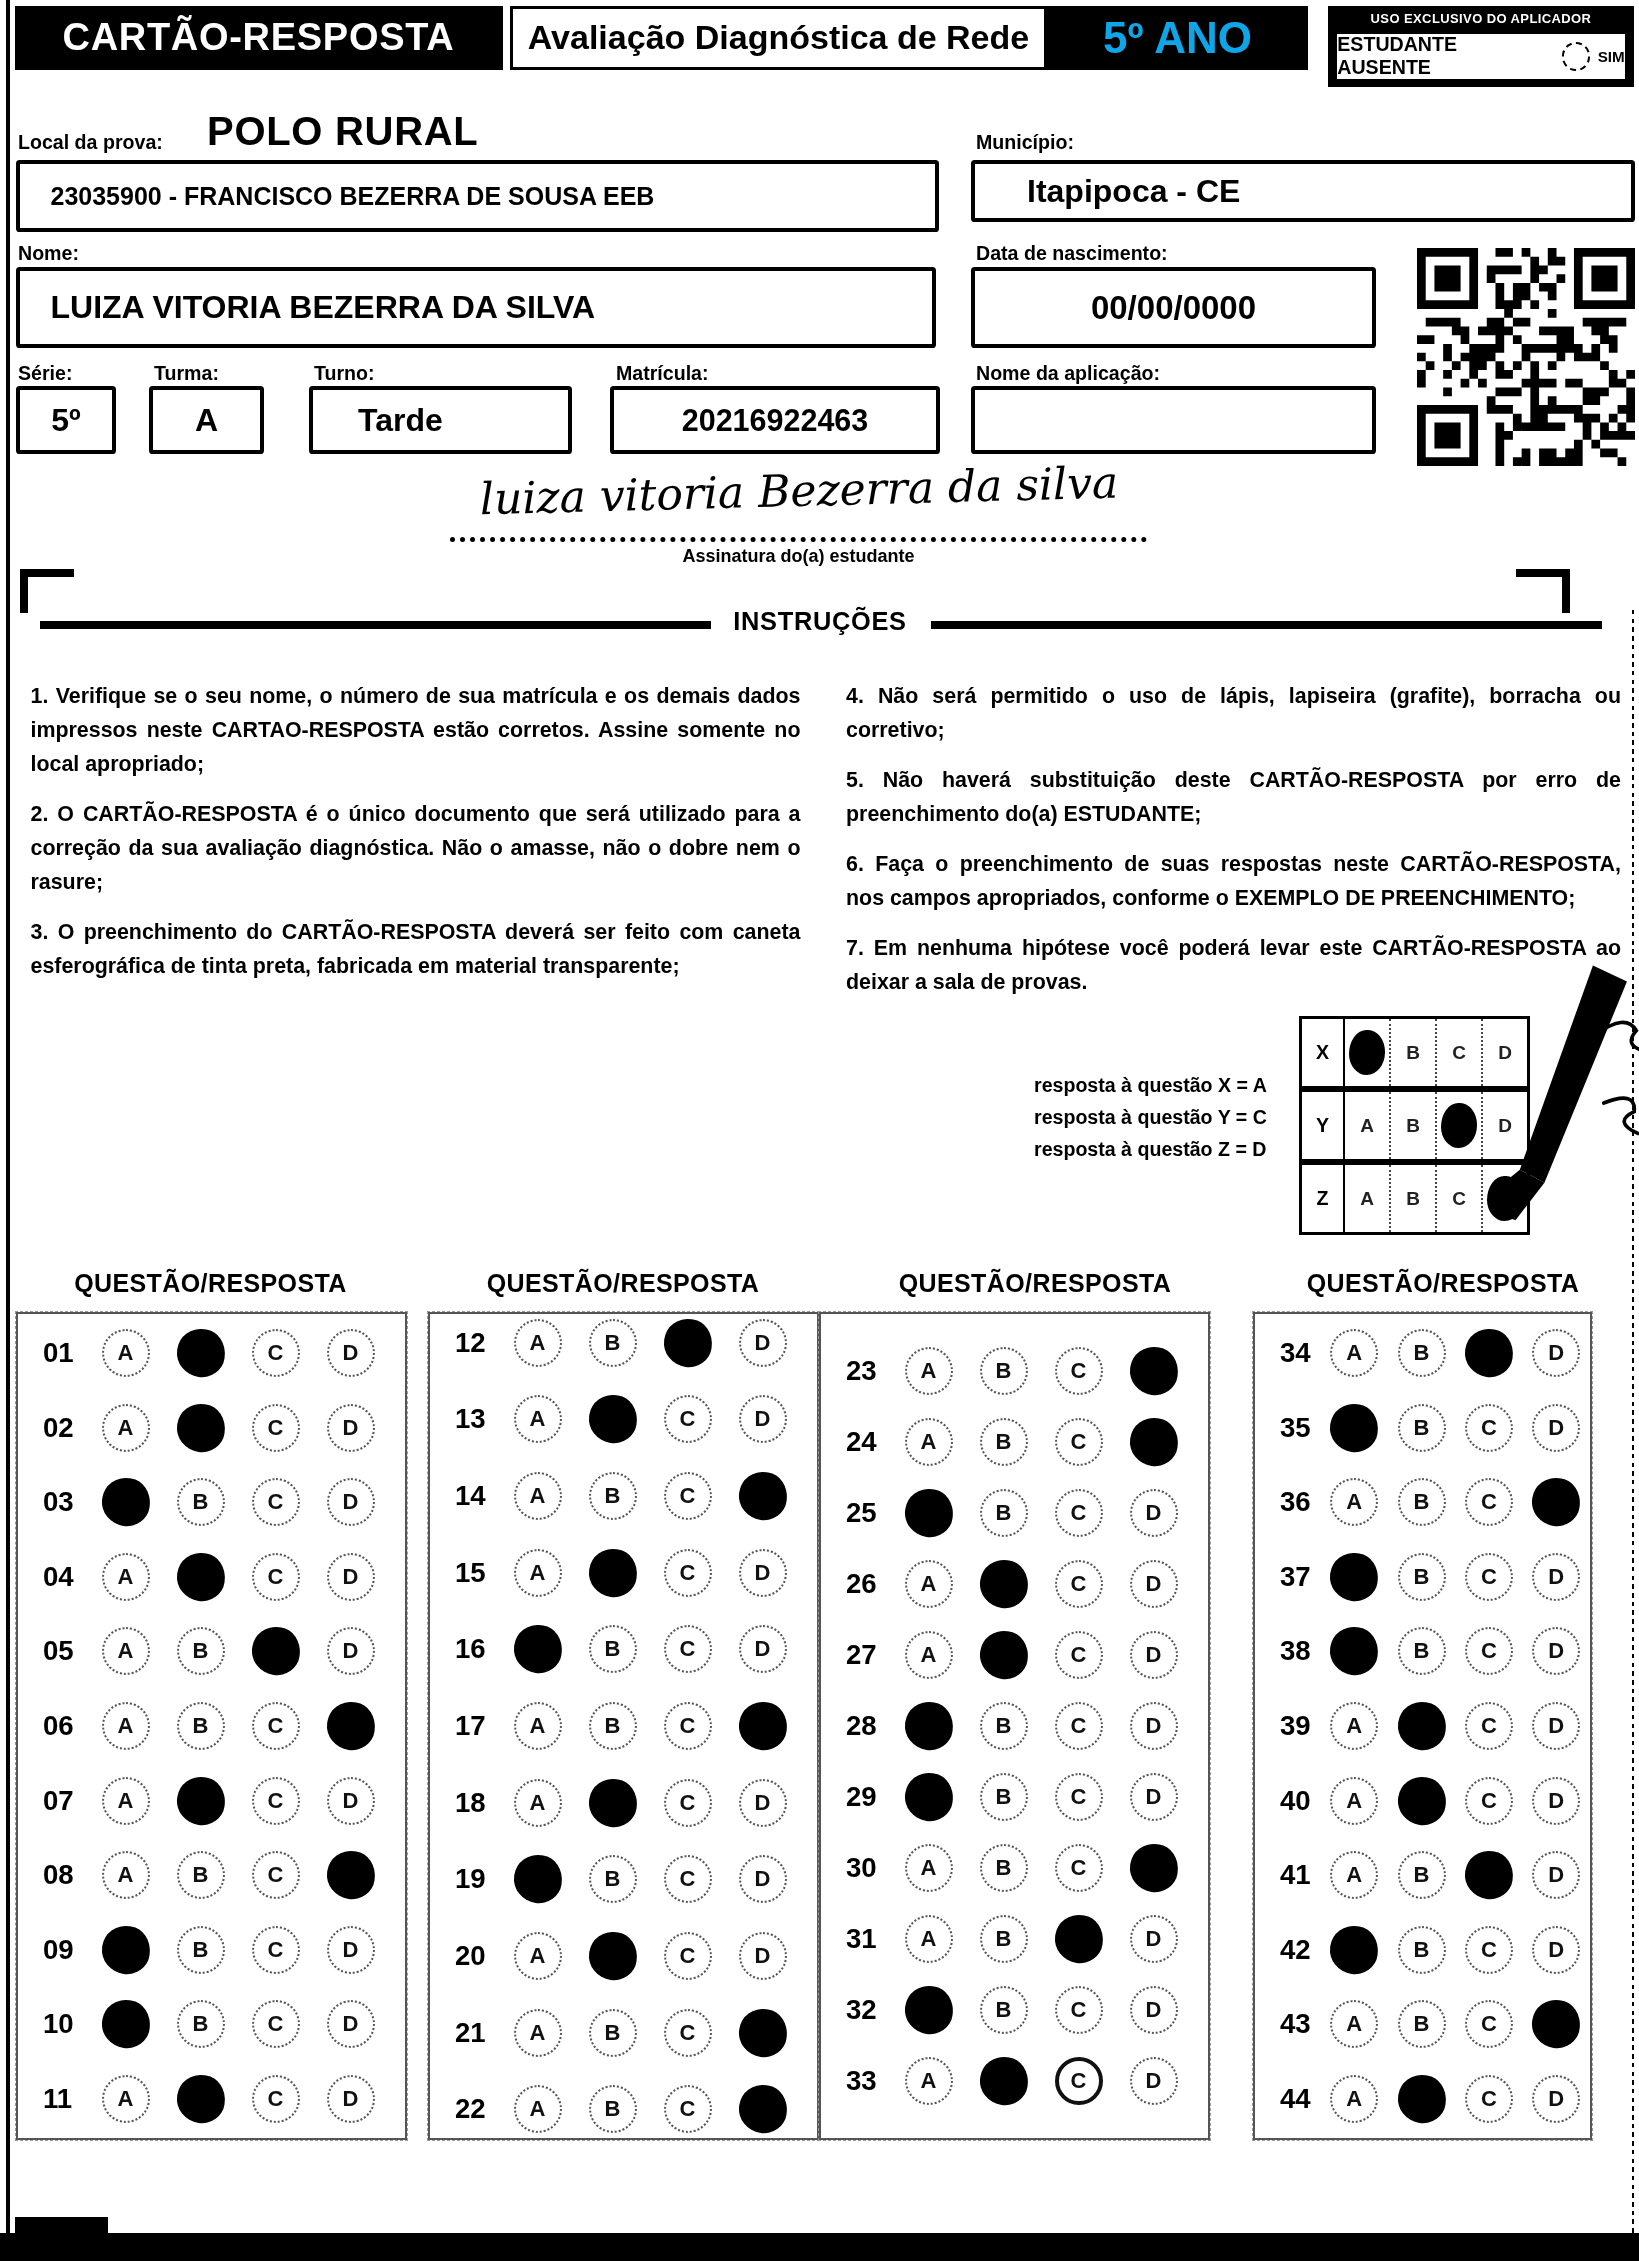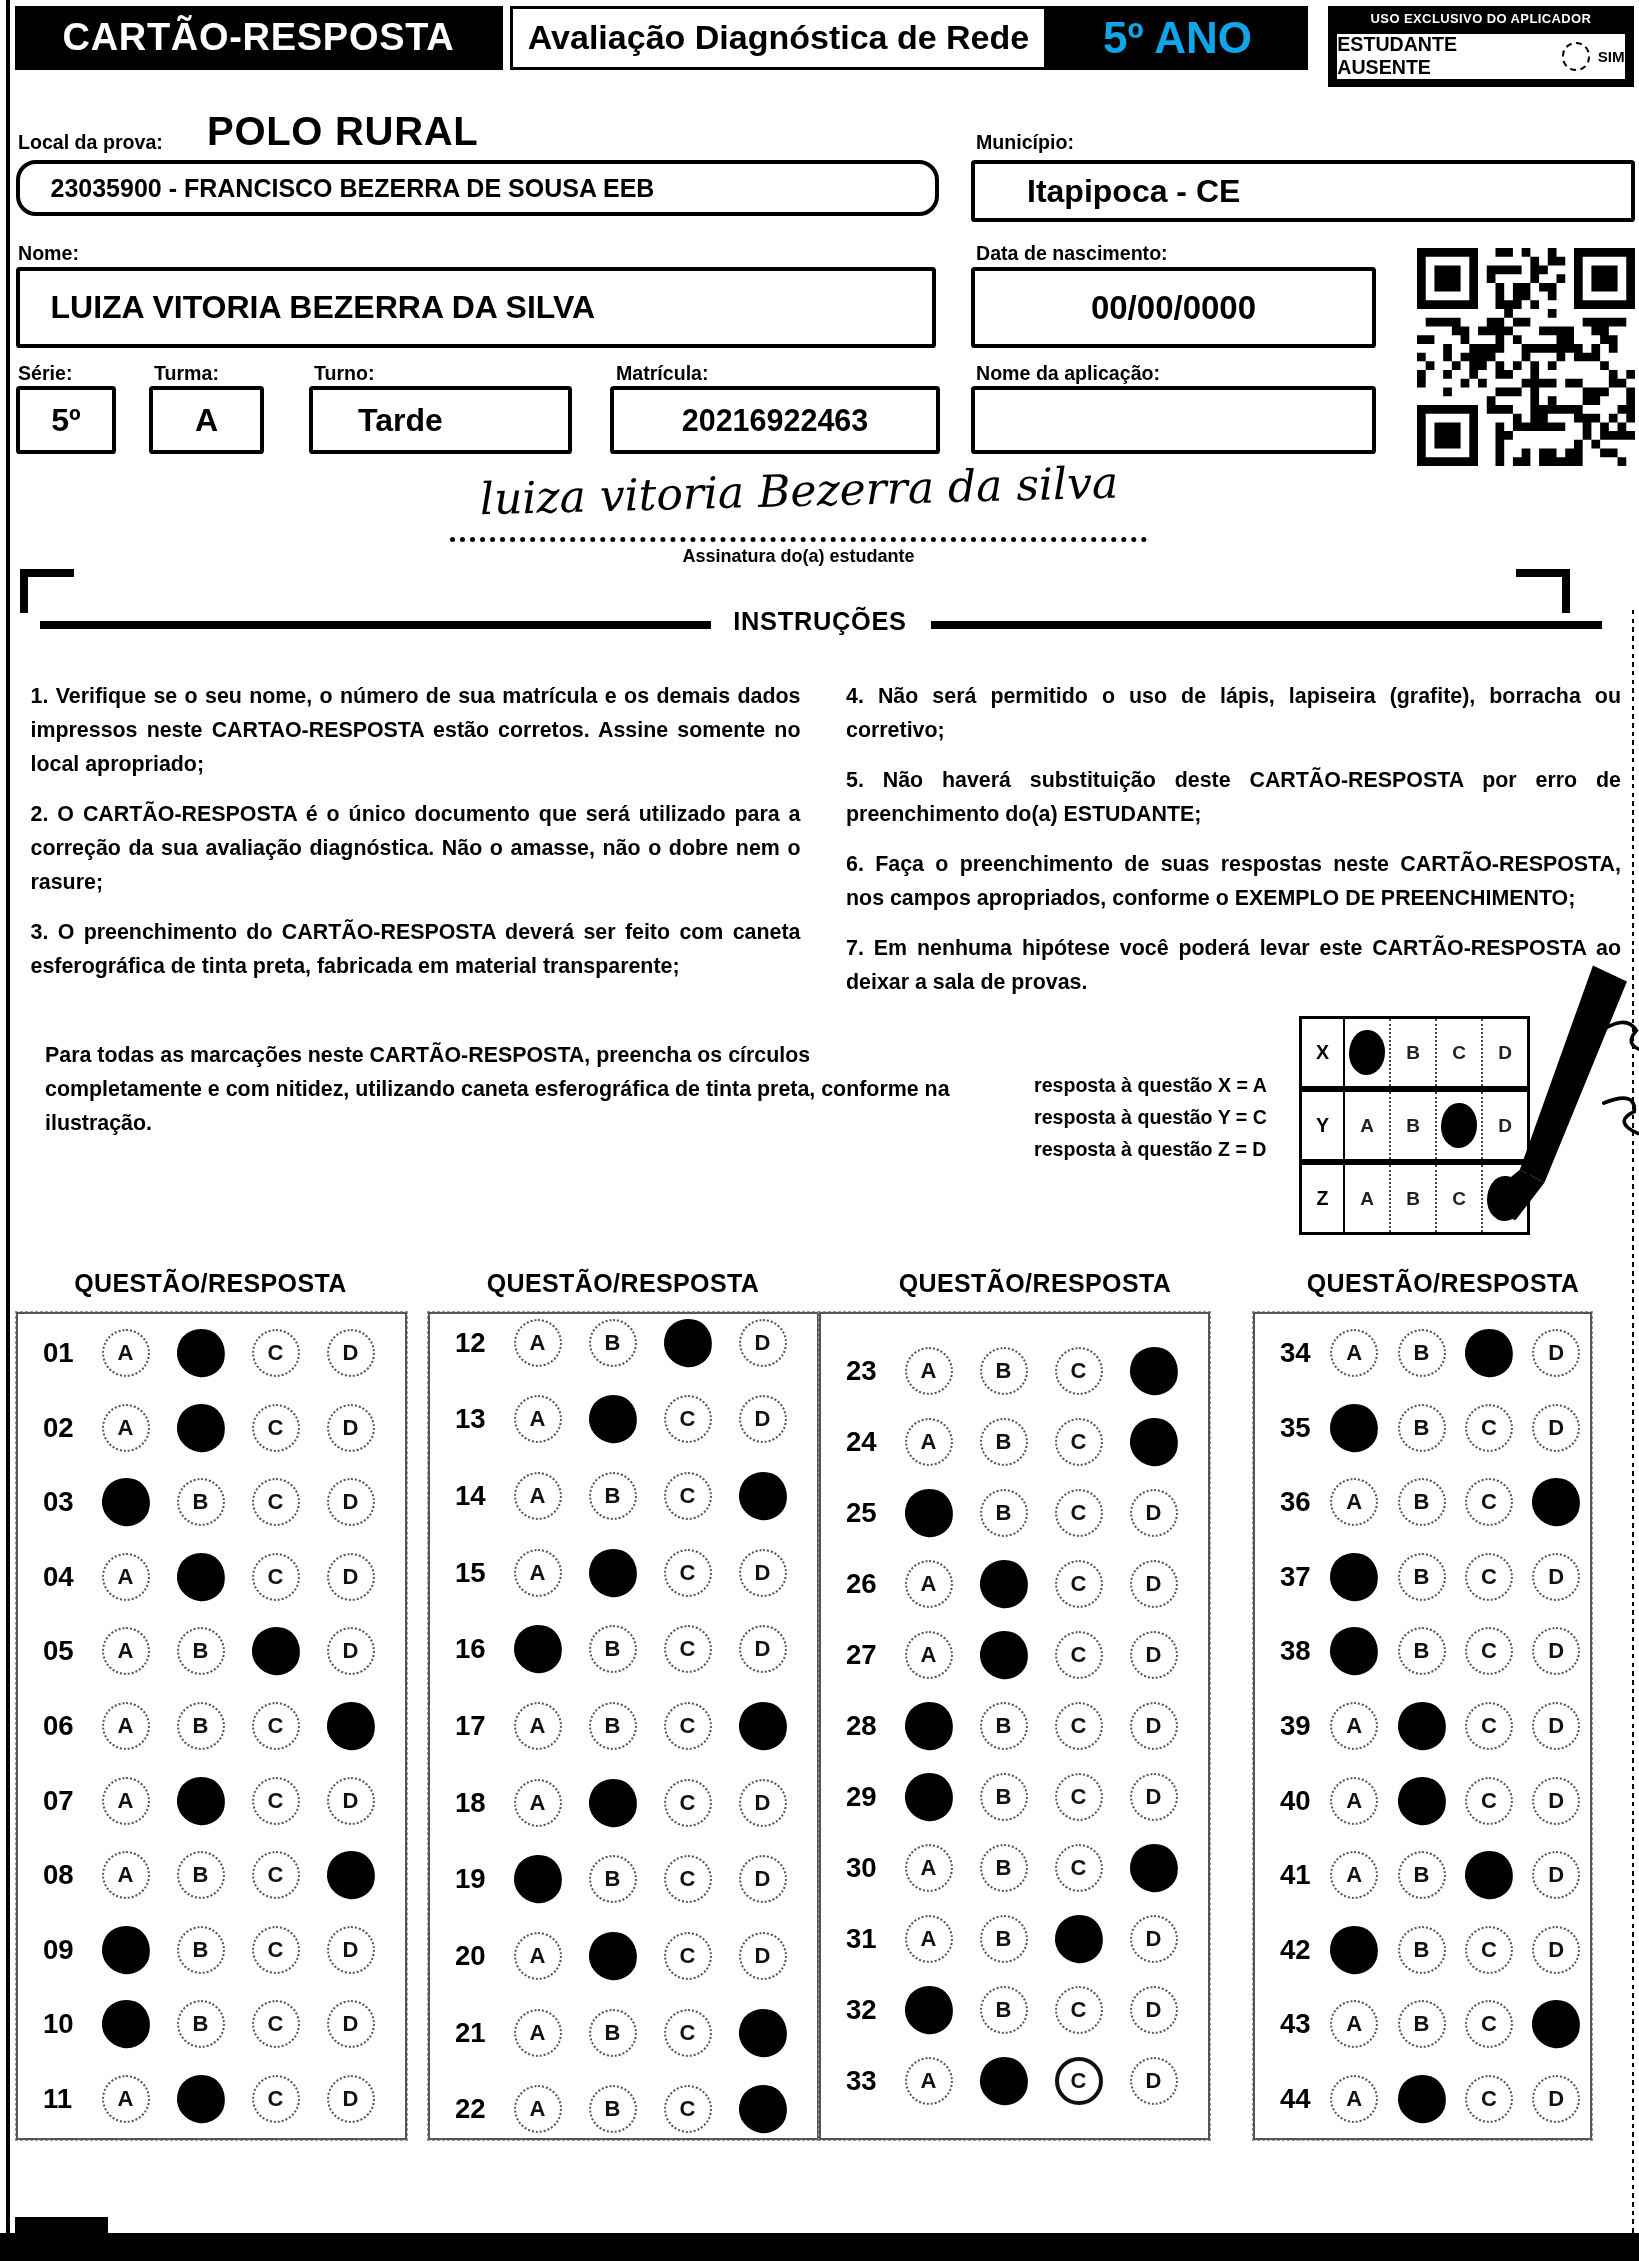--- a/index.html
+++ b/index.html
@@ -94,21 +94,21 @@
     <div class="hdr-right-label">USO EXCLUSIVO DO APLICADOR</div>
     <div class="absent-box">
       <span>ESTUDANTE AUSENTE</span>
       <span class="absent-circle"></span>
       <span class="absent-sim">SIM</span>
     </div>
   </div>
 
   <div class="abs flabel" style="left:18px;top:131px;">Local da prova:</div>
   <div class="abs hand-print" style="left:207px;top:109px;">POLO RURAL</div>
-  <div class="abs fbox" style="left:16px;top:160px;width:923px;height:56px;padding-left:30.5px;font-size:25px;border-radius:20px;">23035900 - FRANCISCO BEZERRA DE SOUSA EEB</div>
+  <div class="abs fbox" style="left:16px;top:160px;width:923px;height:72px;padding-left:30.5px;font-size:25px;">23035900 - FRANCISCO BEZERRA DE SOUSA EEB</div>
   <div class="abs flabel" style="left:976px;top:131px;">Município:</div>
   <div class="abs fbox" style="left:971px;top:160px;width:664px;height:62px;padding-left:52px;font-size:32px;">Itapipoca - CE</div>
 
   <div class="abs flabel" style="left:18px;top:242px;">Nome:</div>
   <div class="abs fbox" style="left:16px;top:267px;width:920px;height:81px;padding-left:30.5px;font-size:32px;">LUIZA VITORIA BEZERRA DA SILVA</div>
   <div class="abs flabel" style="left:976px;top:242px;">Data de nascimento:</div>
   <div class="abs fbox" style="left:971px;top:267px;width:405px;height:81px;justify-content:center;font-size:33px;">00/00/0000</div>
   <div class="abs qr" id="qr-code"><svg width="218" height="218" viewBox="0 0 300 300">
         <path d="M108 0h12v12h-12zM120 0h12v12h-12zM144 0h12v12h-12zM180 0h12v12h-12zM156 12h12v12h-12zM180 12h12v12h-12zM192 12h12v12h-12zM96 24h12v12h-12zM108 24h12v12h-12zM120 24h12v12h-12zM132 24h12v12h-12zM156 24h12v12h-12zM168 24h12v12h-12zM96 36h12v12h-12zM156 36h12v12h-12zM192 36h12v12h-12zM108 48h12v12h-12zM132 48h12v12h-12zM144 48h12v12h-12zM168 48h12v12h-12zM180 48h12v12h-12zM108 60h12v12h-12zM132 60h12v12h-12zM144 60h12v12h-12zM180 60h12v12h-12zM108 72h12v12h-12zM120 72h12v12h-12zM132 72h12v12h-12zM156 72h12v12h-12zM120 84h12v12h-12zM180 84h12v12h-12zM12 96h12v12h-12zM24 96h12v12h-12zM36 96h12v12h-12zM48 96h12v12h-12zM96 96h12v12h-12zM108 96h12v12h-12zM132 96h12v12h-12zM144 96h12v12h-12zM228 96h12v12h-12zM240 96h12v12h-12zM252 96h12v12h-12zM264 96h12v12h-12zM276 96h12v12h-12zM48 108h12v12h-12zM60 108h12v12h-12zM84 108h12v12h-12zM96 108h12v12h-12zM108 108h12v12h-12zM120 108h12v12h-12zM168 108h12v12h-12zM180 108h12v12h-12zM192 108h12v12h-12zM204 108h12v12h-12zM240 108h12v12h-12zM252 108h12v12h-12zM0 120h12v12h-12zM12 120h12v12h-12zM60 120h12v12h-12zM108 120h12v12h-12zM132 120h12v12h-12zM192 120h12v12h-12zM204 120h12v12h-12zM252 120h12v12h-12zM264 120h12v12h-12zM36 132h12v12h-12zM72 132h12v12h-12zM84 132h12v12h-12zM96 132h12v12h-12zM108 132h12v12h-12zM144 132h12v12h-12zM156 132h12v12h-12zM168 132h12v12h-12zM180 132h12v12h-12zM192 132h12v12h-12zM204 132h12v12h-12zM216 132h12v12h-12zM240 132h12v12h-12zM264 132h12v12h-12zM0 144h12v12h-12zM36 144h12v12h-12zM60 144h12v12h-12zM72 144h12v12h-12zM84 144h12v12h-12zM96 144h12v12h-12zM144 144h12v12h-12zM192 144h12v12h-12zM216 144h12v12h-12zM228 144h12v12h-12zM240 144h12v12h-12zM12 156h12v12h-12zM48 156h12v12h-12zM72 156h12v12h-12zM84 156h12v12h-12zM108 156h12v12h-12zM132 156h12v12h-12zM156 156h12v12h-12zM180 156h12v12h-12zM252 156h12v12h-12zM0 168h12v12h-12zM36 168h12v12h-12zM72 168h12v12h-12zM108 168h12v12h-12zM120 168h12v12h-12zM156 168h12v12h-12zM264 168h12v12h-12zM288 168h12v12h-12zM0 180h12v12h-12zM60 180h12v12h-12zM84 180h12v12h-12zM144 180h12v12h-12zM156 180h12v12h-12zM168 180h12v12h-12zM180 180h12v12h-12zM204 180h12v12h-12zM216 180h12v12h-12zM264 180h12v12h-12zM276 180h12v12h-12zM36 192h12v12h-12zM108 192h12v12h-12zM120 192h12v12h-12zM132 192h12v12h-12zM156 192h12v12h-12zM228 192h12v12h-12zM240 192h12v12h-12zM252 192h12v12h-12zM288 192h12v12h-12zM96 204h12v12h-12zM156 204h12v12h-12zM180 204h12v12h-12zM228 204h12v12h-12zM240 204h12v12h-12zM288 204h12v12h-12zM96 216h12v12h-12zM108 216h12v12h-12zM120 216h12v12h-12zM156 216h12v12h-12zM168 216h12v12h-12zM180 216h12v12h-12zM192 216h12v12h-12zM204 216h12v12h-12zM216 216h12v12h-12zM276 216h12v12h-12zM288 216h12v12h-12zM132 228h12v12h-12zM156 228h12v12h-12zM168 228h12v12h-12zM216 228h12v12h-12zM228 228h12v12h-12zM240 228h12v12h-12zM264 228h12v12h-12zM288 228h12v12h-12zM108 240h12v12h-12zM132 240h12v12h-12zM144 240h12v12h-12zM156 240h12v12h-12zM168 240h12v12h-12zM180 240h12v12h-12zM192 240h12v12h-12zM228 240h12v12h-12zM252 240h12v12h-12zM276 240h12v12h-12zM108 252h12v12h-12zM120 252h12v12h-12zM228 252h12v12h-12zM252 252h12v12h-12zM264 252h12v12h-12zM276 252h12v12h-12zM288 252h12v12h-12zM108 264h12v12h-12zM216 264h12v12h-12zM240 264h12v12h-12zM108 276h12v12h-12zM144 276h12v12h-12zM168 276h12v12h-12zM180 276h12v12h-12zM204 276h12v12h-12zM216 276h12v12h-12zM252 276h12v12h-12zM264 276h12v12h-12zM108 288h12v12h-12zM132 288h12v12h-12zM144 288h12v12h-12zM168 288h12v12h-12zM180 288h12v12h-12zM192 288h12v12h-12zM204 288h12v12h-12zM216 288h12v12h-12zM276 288h12v12h-12zM0 0h84v84h-84zM12 12h60v60h-60zM24 24h36v36h-36zM216 0h84v84h-84zM228 12h60v60h-60zM240 24h36v36h-36zM0 216h84v84h-84zM12 228h60v60h-60zM24 240h36v36h-36z" fill="#000" fill-rule="evenodd"></path>
       </svg></div>
@@ -140,21 +140,20 @@
     <p>2. O CARTÃO-RESPOSTA é o único documento que será utilizado para a correção da sua avaliação diagnóstica. Não o amasse, não o dobre nem o rasure;</p>
     <p>3. O preenchimento do CARTÃO-RESPOSTA deverá ser feito com caneta esferográfica de tinta preta, fabricada em material transparente;</p>
   </div>
   <div class="abs instr-col" style="left:830px;top:663px;width:807px;">
     <p>4. Não será permitido o uso de lápis, lapiseira (grafite), borracha ou corretivo;</p>
     <p>5. Não haverá substituição deste CARTÃO-RESPOSTA por erro de preenchimento do(a) ESTUDANTE;</p>
     <p>6. Faça o preenchimento de suas respostas neste CARTÃO-RESPOSTA, nos campos apropriados, conforme o EXEMPLO DE PREENCHIMENTO;</p>
     <p>7. Em nenhuma hipótese você poderá levar este CARTÃO-RESPOSTA ao deixar a sala de provas.</p>
   </div>
 
-  <div class="abs ex-text">Para todas as marcações neste CARTÃO-RESPOSTA, preencha os círculos completamente e com nitidez, utilizando caneta esferográfica de tinta preta, conforme na ilustração.</div>
   <div class="abs ex-legend">
     <div>resposta à questão X = A</div>
     <div>resposta à questão Y = C</div>
     <div>resposta à questão Z = D</div>
   </div>
   <div class="abs ex-table" id="example-table">
       <div class="ex-row">
         <div class="ex-label">X</div>
         <div class="ex-cell">
           <div class="ex-fill"></div>

